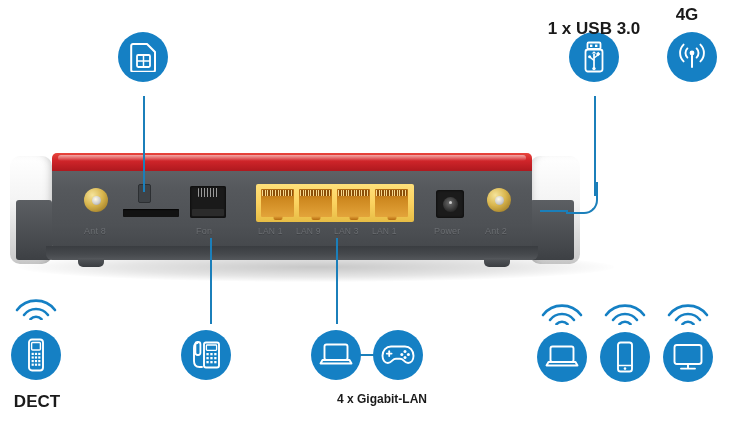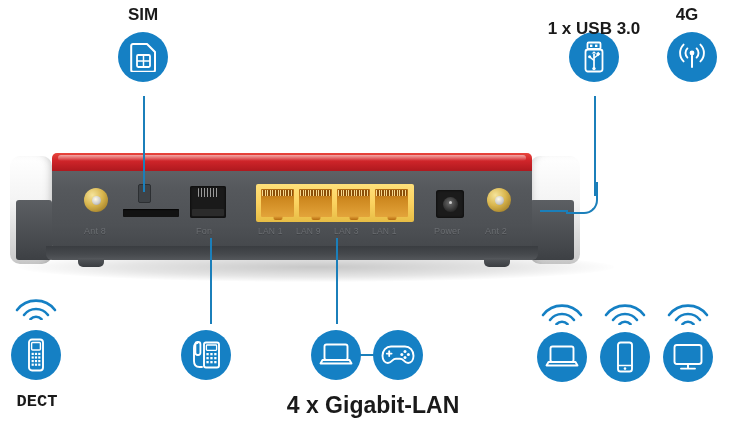--- a/index.html
+++ b/index.html
@@ -216,21 +216,20 @@
   <div class="lead lead-v" style="left:143px;top:96px;height:96px;"></div>
 
   <div class="lead lead-v" style="left:594px;top:96px;height:100px;"></div>
   <div class="lead-corner" style="left:566px;top:182px;width:30px;height:30px;"></div>
   <div class="lead lead-h" style="left:540px;top:210px;width:28px;"></div>
 
   <div class="lead lead-v" style="left:210px;top:238px;height:86px;"></div>
 
   <div class="lead lead-v" style="left:336px;top:238px;height:86px;"></div>
 
-  <div class="cap" style="left:103px;top:5px;width:80px;font-size:17px;">SIM</div>
   <div class="circle" style="left:118px;top:32px;width:50px;height:50px;">
     <svg width="26" height="30" viewBox="0 0 26 30">
       <path d="M2 2h14l8 8v18a1.8 1.8 0 0 1-1.8 1.8H2A1.8 1.8 0 0 1 .2 28V3.8A1.8 1.8 0 0 1 2 2z" fill="none" stroke="#ffffff" stroke-width="2" stroke-linejoin="round" transform="translate(1,0)"></path>
       <rect x="7" y="13" width="13" height="12" rx="1.2" fill="none" stroke="#ffffff" stroke-width="1.8"></rect>
       <line x1="7" y1="19" x2="20" y2="19" stroke="#ffffff" stroke-width="1.5"></line>
       <line x1="13.5" y1="13" x2="13.5" y2="25" stroke="#ffffff" stroke-width="1.5"></line>
     </svg>
   </div>
 
   <div class="cap" style="left:519px;top:19px;width:150px;font-size:17px;">1 x USB 3.0</div>
@@ -280,21 +279,21 @@
           <rect x="12.2" y="18.4" width="2.2" height="2.2"></rect>
         <rect x="5.6" y="22" width="2.2" height="2.2"></rect>
           <rect x="8.9" y="22" width="2.2" height="2.2"></rect>
           <rect x="12.2" y="22" width="2.2" height="2.2"></rect>
         <rect x="5.6" y="25.6" width="2.2" height="2.2"></rect>
           <rect x="8.9" y="25.6" width="2.2" height="2.2"></rect>
           <rect x="12.2" y="25.6" width="2.2" height="2.2"></rect>
       </g>
     </svg>
   </div>
-  <div class="cap" style="left:0px;top:392px;width:74px;font-size:17px;font-family:Liberation Mono, monospace;">DECT</div>
+  <div class="cap" style="left:0px;top:392px;width:74px;font-size:17px;">DECT</div>
 
   <div class="circle" style="left:181px;top:330px;width:50px;height:50px;">
     <svg width="32" height="30" viewBox="0 0 32 30">
       <path d="M7.5 3 Q4 3 4 8 L4 21 Q4 27 9.5 27 L12 27" fill="none" stroke="#ffffff" stroke-width="1.9" stroke-linecap="round"></path>
       <rect x="5.4" y="2" width="5" height="13" rx="2.2" fill="none" stroke="#ffffff" stroke-width="1.8"></rect>
       <rect x="14" y="2.5" width="15" height="25" rx="2" fill="none" stroke="#ffffff" stroke-width="1.9"></rect>
       <rect x="16.4" y="5" width="10.2" height="5.4" rx="0.8" fill="none" stroke="#ffffff" stroke-width="1.3"></rect>
       <g fill="#ffffff">
         <rect x="16.4" y="13" width="2.3" height="2.3"></rect>
           <rect x="20.3" y="13" width="2.3" height="2.3"></rect>
@@ -320,21 +319,21 @@
     <svg width="34" height="24" viewBox="0 0 34 24">
       <path d="M10 3.5h14c4.8 0 8.5 4 8.5 9.3 0 4.2-2.3 7.2-5.4 7.2-2.1 0-3.3-1.2-4.6-2.6-0.9-1-1.7-1.6-3.5-1.6h-4c-1.8 0-2.6 0.6-3.5 1.6-1.3 1.4-2.5 2.6-4.6 2.6-3.1 0-5.4-3-5.4-7.2C1.5 7.5 5.2 3.5 10 3.5z" fill="none" stroke="#ffffff" stroke-width="1.9" stroke-linejoin="round"></path>
       <line x1="8.2" y1="8.2" x2="8.2" y2="13" stroke="#ffffff" stroke-width="1.8" stroke-linecap="round"></line>
       <line x1="5.8" y1="10.6" x2="10.6" y2="10.6" stroke="#ffffff" stroke-width="1.8" stroke-linecap="round"></line>
       <circle cx="24" cy="8.4" r="1.5" fill="#ffffff"></circle>
       <circle cx="27.4" cy="11.6" r="1.5" fill="#ffffff"></circle>
       <circle cx="20.8" cy="11.6" r="1.5" fill="#ffffff"></circle>
       <circle cx="24" cy="14.6" r="1.5" fill="#ffffff"></circle>
     </svg>
   </div>
-  <div class="cap" style="left:283px;top:392px;width:180px;font-size:23px;">4 x Gigabit-LAN</div>
+  <div class="cap" style="left:292px;top:392px;width:180px;font-size:12px;">4 x Gigabit-LAN</div>
 
   <svg class="wifiarc" style="left:540px;top:301px;" width="44" height="24" viewBox="0 0 44 24">
     <path d="M3 14 A24 24 0 0 1 41 14" fill="none" stroke="#1580c4" stroke-width="2.6" stroke-linecap="round"></path>
     <path d="M10 19 A15 15 0 0 1 34 19" fill="none" stroke="#1580c4" stroke-width="2.6" stroke-linecap="round"></path>
     <path d="M16.5 23.2 A7.5 7.5 0 0 1 27.5 23.2" fill="none" stroke="#1580c4" stroke-width="2.6" stroke-linecap="round"></path>
   </svg>
   <div class="circle" style="left:537px;top:332px;width:50px;height:50px;">
     <svg width="34" height="26" viewBox="0 0 34 26">
       <rect x="5.5" y="2.5" width="23" height="15.5" rx="2" fill="none" stroke="#ffffff" stroke-width="1.9"></rect>
       <path d="M1.5 21.5 L32.5 21.5 L30.5 18 L3.5 18 Z" fill="none" stroke="#ffffff" stroke-width="1.9" stroke-linejoin="round"></path>

